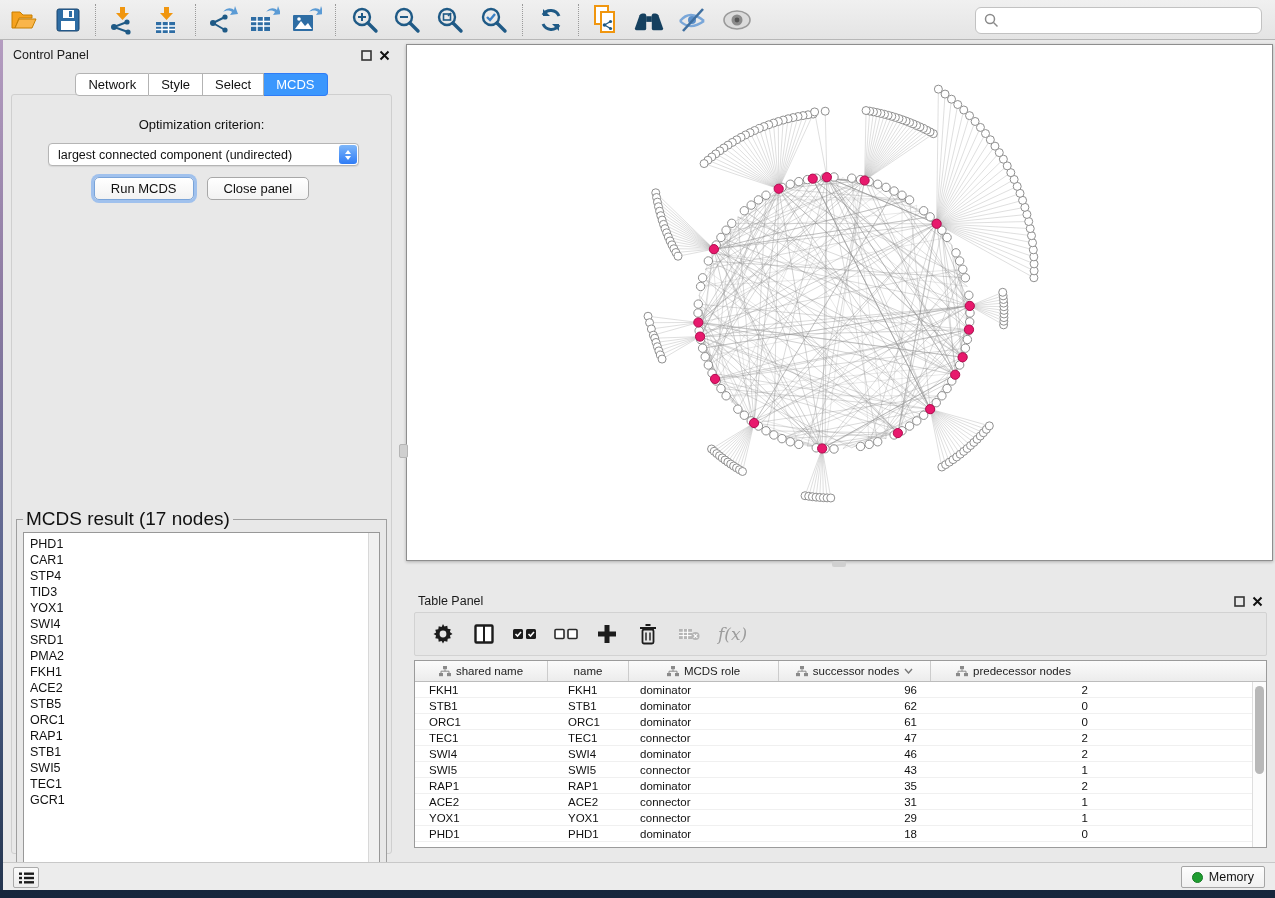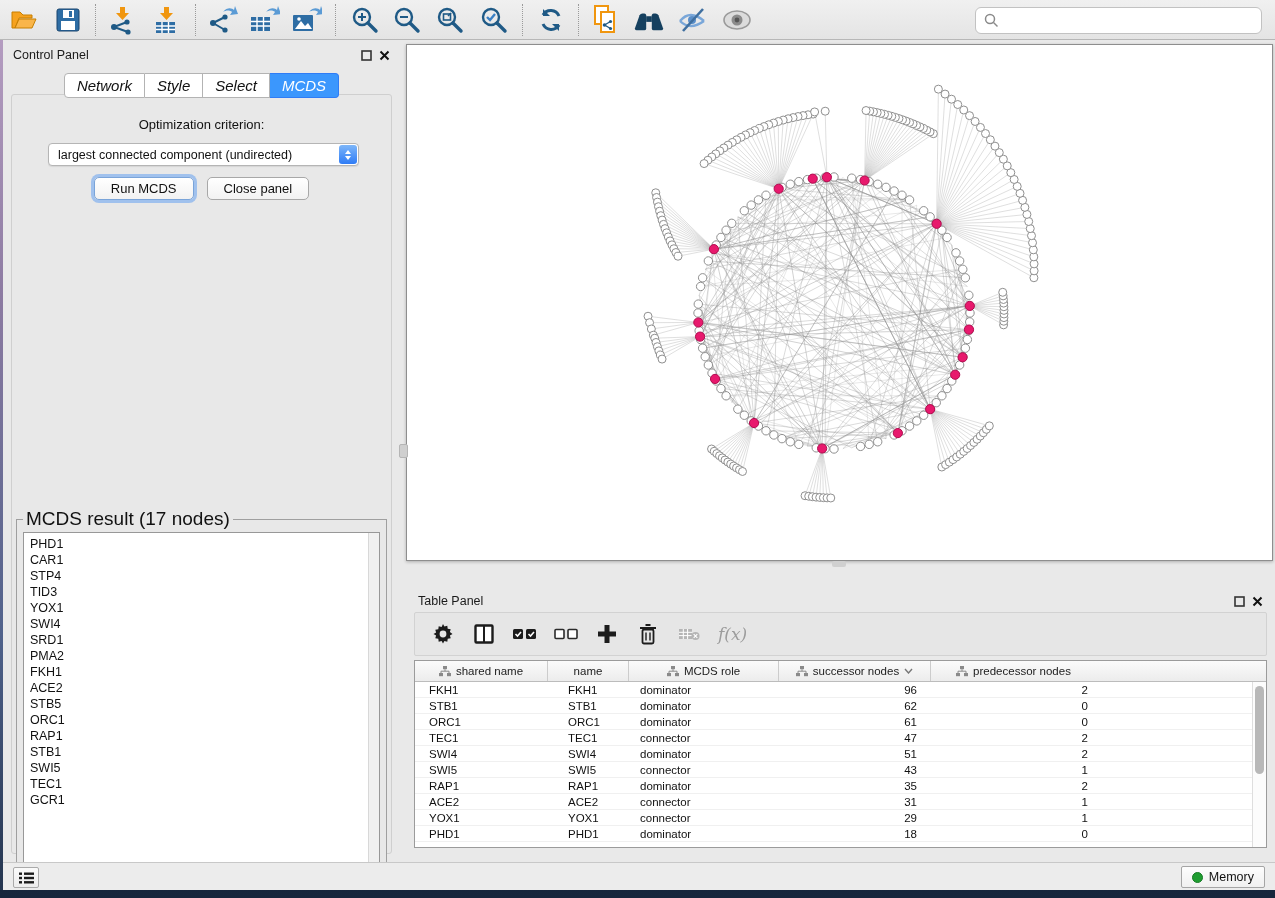--- a/index.html
+++ b/index.html
@@ -18,22 +18,22 @@
   .searchbox { position:absolute; left:975px; top:7px; width:287px; height:27px; background:#fff;
     border:1px solid #c2c2c2; border-radius:6px; display:flex; align-items:center; padding:0 8px; }
   .searchbox input { border:none; outline:none; flex:1; font-size:12px; margin-left:6px; background:transparent; }
 
   
   .control-panel { position:absolute; left:3px; top:41px; width:397px; height:821px; background:#e9e9e9; }
   .panel-head { height:22px; display:flex; align-items:center; padding:0 10px; }
   .panel-head .ttl { font-size:12.5px; color:#1a1a1a; flex:1; padding-top:6px;}
   .panel-head .wbtns { display:flex; gap:7px; padding-top:6px; }
   .seg-tabs { display:flex; justify-content:center; margin-top:10px; position:relative; z-index:2; }
-  .seg-tab { font-size:15px; padding:3px 12px; background:#fff; border:1px solid #b3b3b3; border-left:none;
-    color:#111; min-width:52px; text-align:right;font-style:italic; }
+  .seg-tab { font-size:13px; padding:3px 12px; background:#fff; border:1px solid #b3b3b3; border-left:none;
+    color:#111; min-width:52px; text-align:right; }
   .seg-tab:first-child { border-left:1px solid #b3b3b3; border-radius:4px 0 0 4px; }
   .seg-tab:last-child { border-radius:0 4px 4px 0; }
   .seg-tab.active { background:#3b97fd; border-color:#2f7cf6; color:#fff; }
   .cp-inner { position:absolute; left:8px; top:53px; width:381px; height:760px;
     background:#e8e8e8; border:1px solid #cfcfcf; border-radius:3px; }
   .opt-label { text-align:center; font-size:13px; margin-top:22px; color:#111; }
   .dropdown { position:absolute; left:36px; top:48px; width:311px; height:23px; background:#fff;
     border:1px solid #b5b5b5; border-radius:4px; display:flex; align-items:center; font-size:12.5px;
     padding-left:9px; color:#111; box-shadow:0 1px 1px rgba(0,0,0,.08); }
   .dd-cap { position:absolute; right:1px; top:1px; width:18px; height:19px; border-radius:3px;
@@ -1115,21 +1115,21 @@
             <div class="nt-td" style="width: 133px; text-align: left; padding-left: 14px; padding-right: 0px;">TEC1</div>
             <div class="nt-td" style="width: 81px; text-align: left; padding-left: 20px; padding-right: 0px;">TEC1</div>
             <div class="nt-td" style="width: 150px; text-align: left; padding-left: 11px; padding-right: 0px;">connector</div>
             <div class="nt-td" style="width: 152px; text-align: right; padding-left: 0px; padding-right: 14px;">47</div>
             <div class="nt-td" style="width: 165px; text-align: right; padding-left: 0px; padding-right: 8px;">2</div>
           </div>
           <div class="nt-row">
             <div class="nt-td" style="width: 133px; text-align: left; padding-left: 14px; padding-right: 0px;">SWI4</div>
             <div class="nt-td" style="width: 81px; text-align: left; padding-left: 20px; padding-right: 0px;">SWI4</div>
             <div class="nt-td" style="width: 150px; text-align: left; padding-left: 11px; padding-right: 0px;">dominator</div>
-            <div class="nt-td" style="width: 152px; text-align: right; padding-left: 0px; padding-right: 14px;">51</div>
+            <div class="nt-td" style="width: 152px; text-align: right; padding-left: 0px; padding-right: 14px;">46</div>
             <div class="nt-td" style="width: 165px; text-align: right; padding-left: 0px; padding-right: 8px;">2</div>
           </div>
           <div class="nt-row">
             <div class="nt-td" style="width: 133px; text-align: left; padding-left: 14px; padding-right: 0px;">SWI5</div>
             <div class="nt-td" style="width: 81px; text-align: left; padding-left: 20px; padding-right: 0px;">SWI5</div>
             <div class="nt-td" style="width: 150px; text-align: left; padding-left: 11px; padding-right: 0px;">connector</div>
             <div class="nt-td" style="width: 152px; text-align: right; padding-left: 0px; padding-right: 14px;">43</div>
             <div class="nt-td" style="width: 165px; text-align: right; padding-left: 0px; padding-right: 8px;">1</div>
           </div>
           <div class="nt-row">

